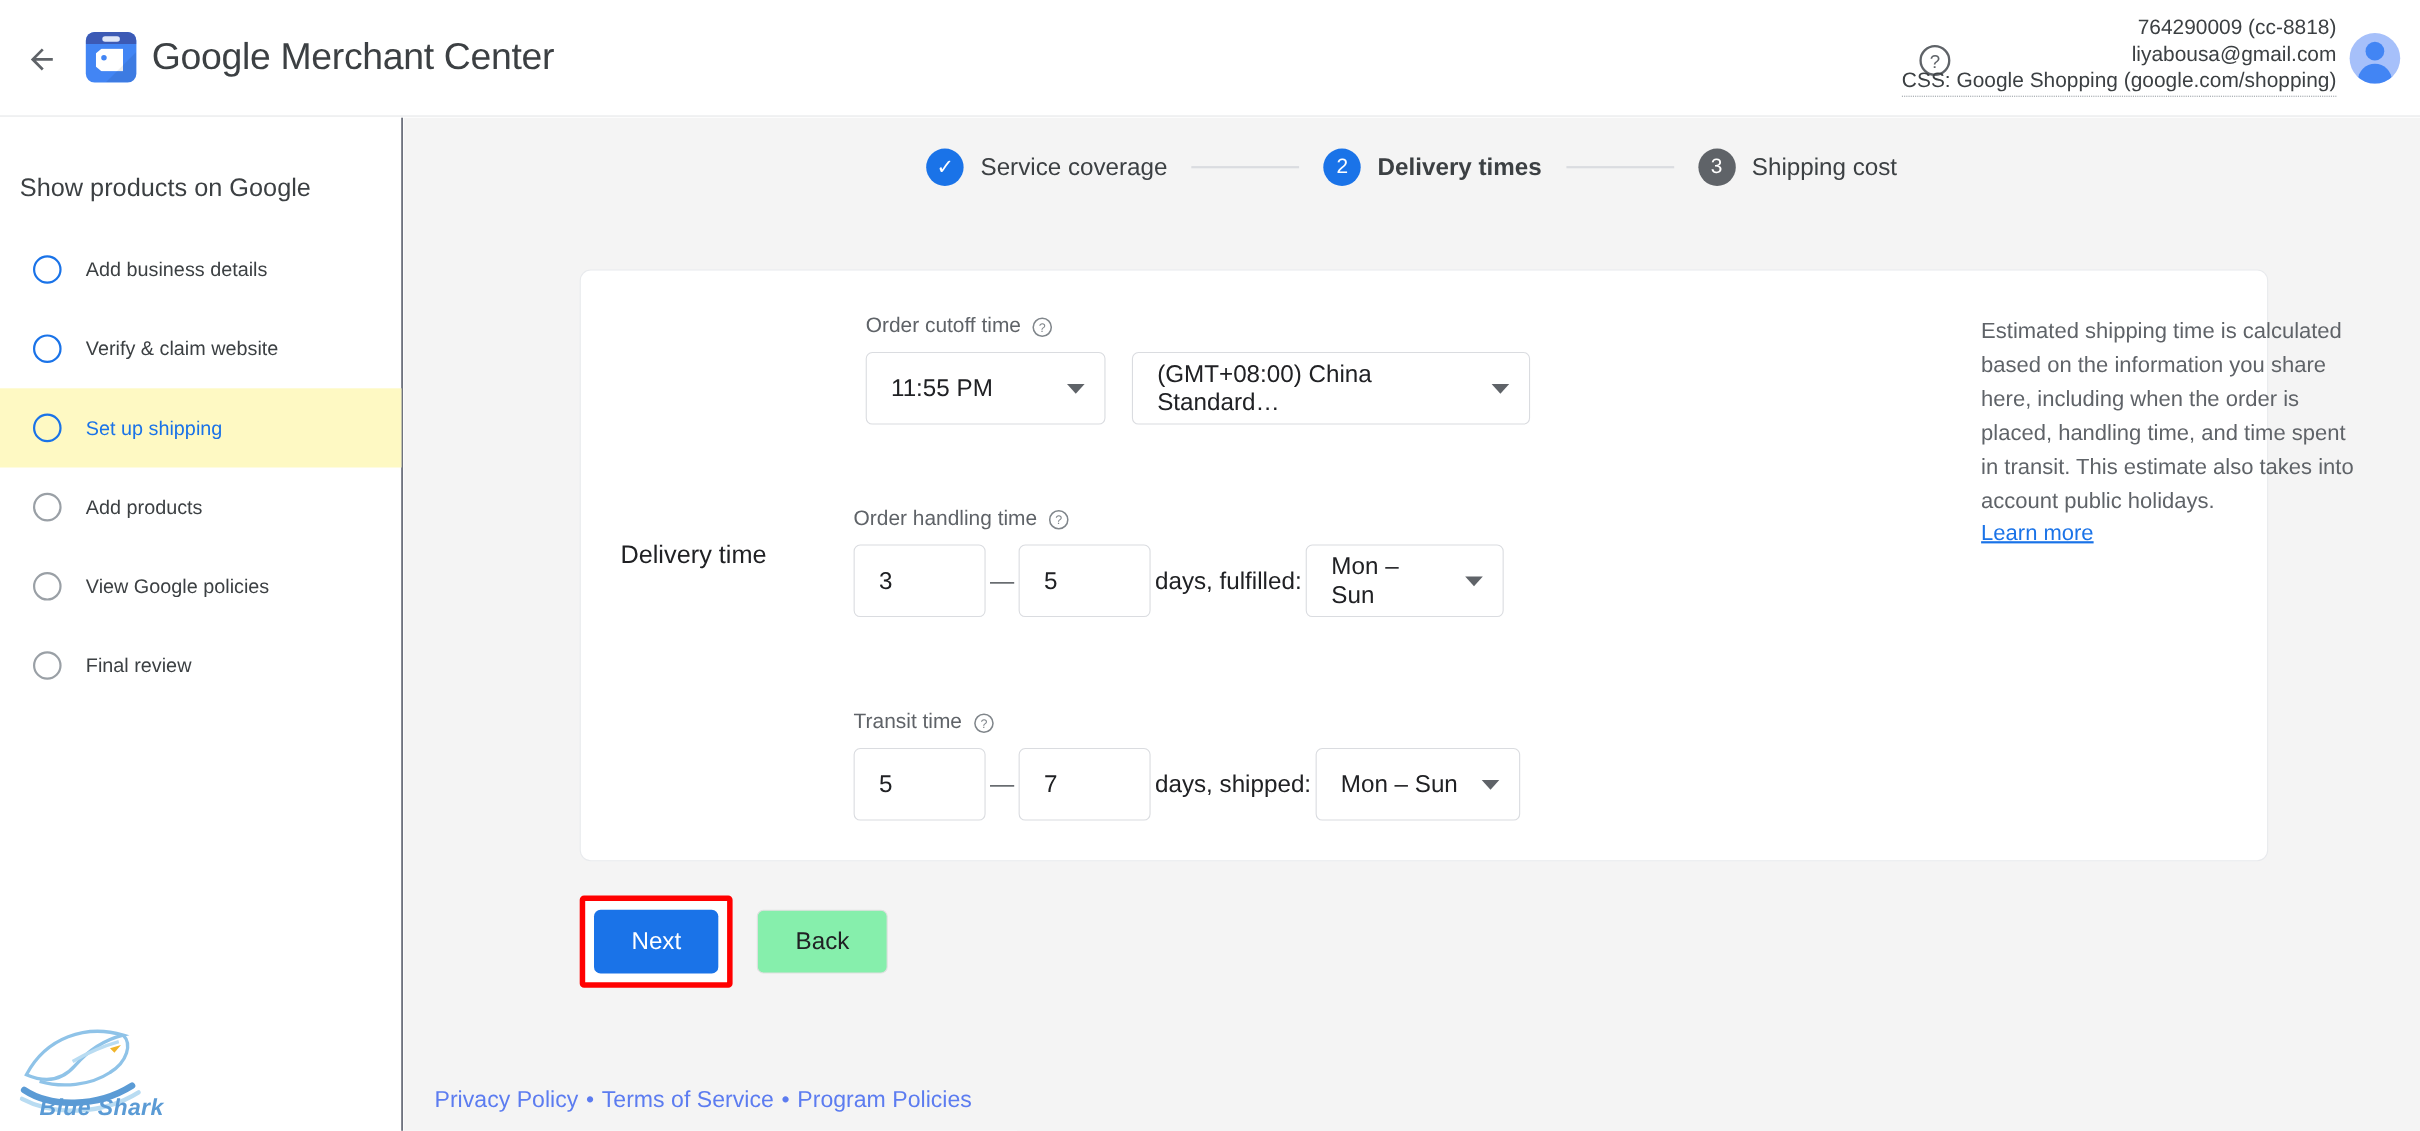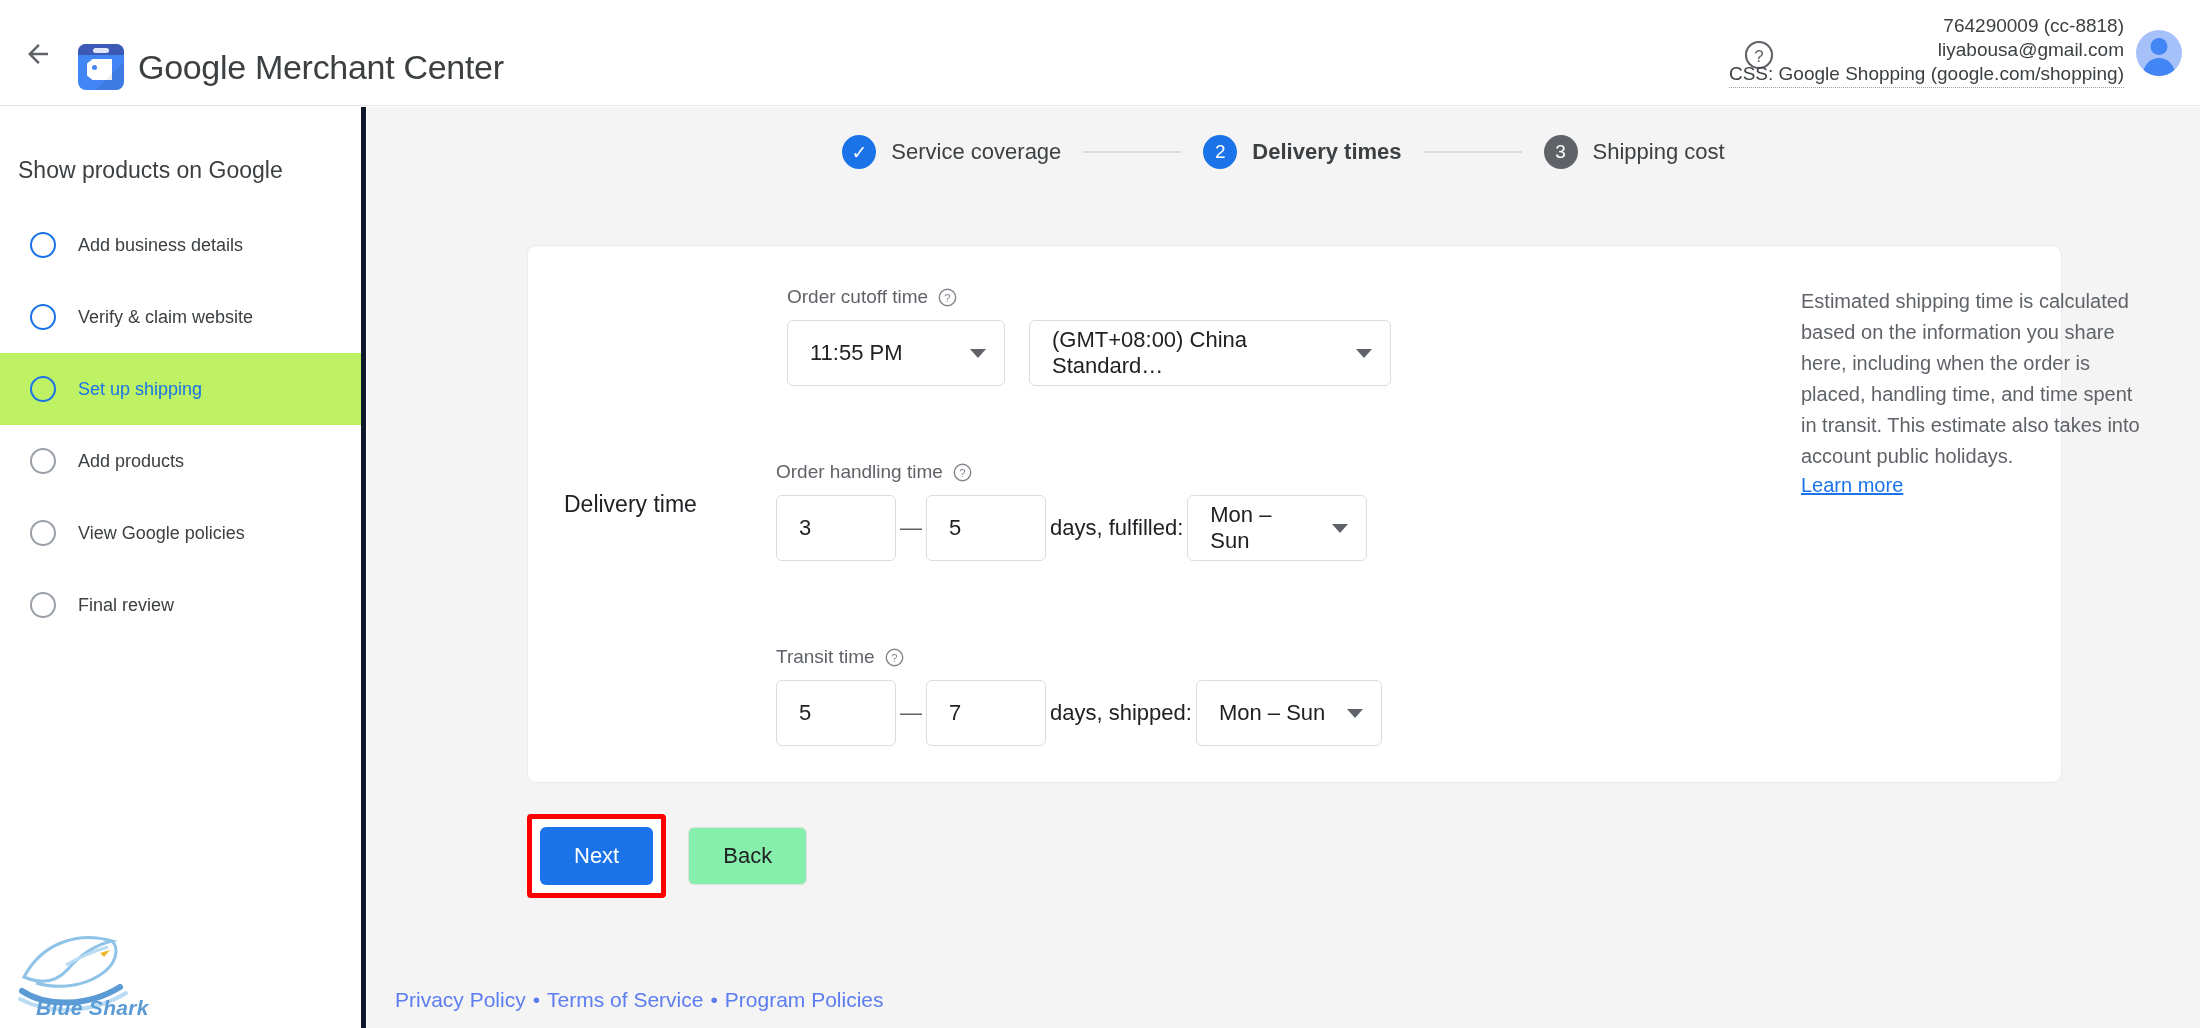--- a/index.html
+++ b/index.html
@@ -26,21 +26,21 @@
     position: absolute;
     left: 18px; top: 34px;
     width: 40px; height: 40px;
     display: flex; align-items: center; justify-content: center;
     cursor: pointer;
   }
   .back-arrow svg { display: block; }
 
   .brand {
     position: absolute;
-    left: 78px; top: 44px;
+    left: 78px; top: 29px;
     display: flex; align-items: center; gap: 14px;
   }
   .mc-logo {
     width: 46px; height: 46px;
     border-radius: 8px;
     background: #4285f4;
     position: relative;
     overflow: hidden;
     flex: 0 0 auto;
   }
@@ -128,39 +128,39 @@
     border-radius: 16px 16px 0 0;
     background: #4285f4;
   }
 
   
   .sidebar {
     position: absolute;
     left: 0; top: 107px;
     width: 366px; height: 921px;
     background: #ffffff;
-    border-right: 5px solid #0f172a;
+    border-right: 1px solid #0f172a;
   }
   .sidebar-title {
     position: absolute;
     left: 18px; top: 50px;
     font-size: 23px;
     color: #3c4043;
     font-weight: 400;
   }
   .nav-list { position: absolute; left: 0; top: 102px; width: 100%; }
   .nav-item {
     height: 72px;
     display: flex;
     align-items: center;
     padding-left: 30px;
     gap: 22px;
     cursor: pointer;
   }
-  .nav-item.active { background: #bef264; }
+  .nav-item.active { background: #fef9c3; }
   .nav-circle {
     width: 26px; height: 26px;
     border-radius: 50%;
     border: 2.5px solid #9aa0a6;
     flex: 0 0 auto;
   }
   .nav-circle.blue { border-color: #1a73e8; }
   .nav-label {
     font-size: 18px;
     color: #3c4043;

